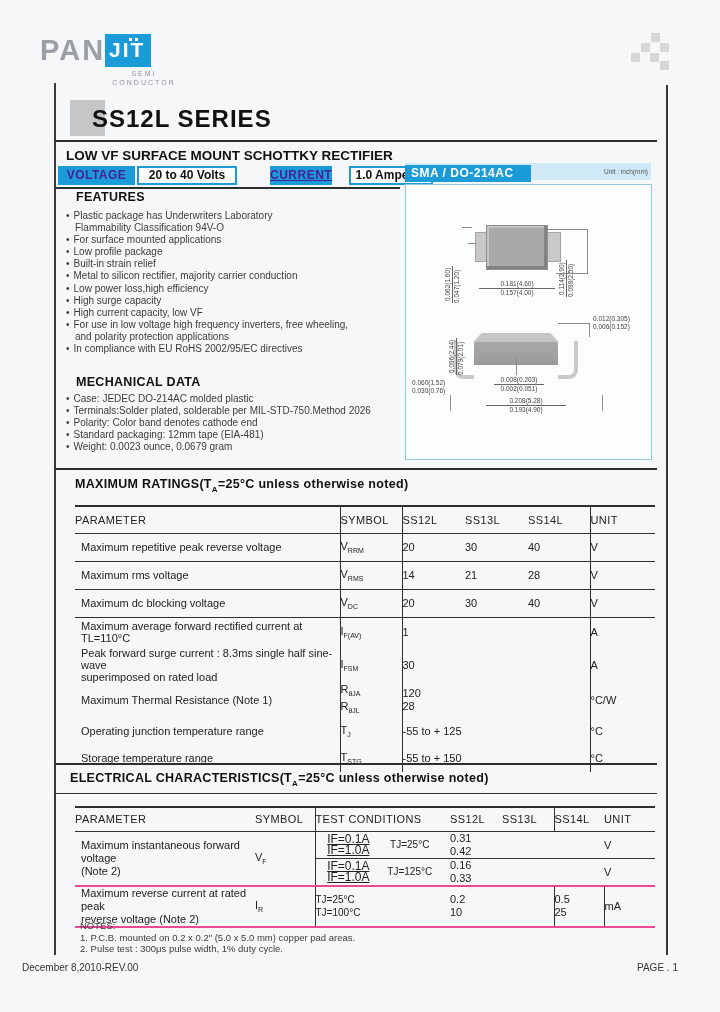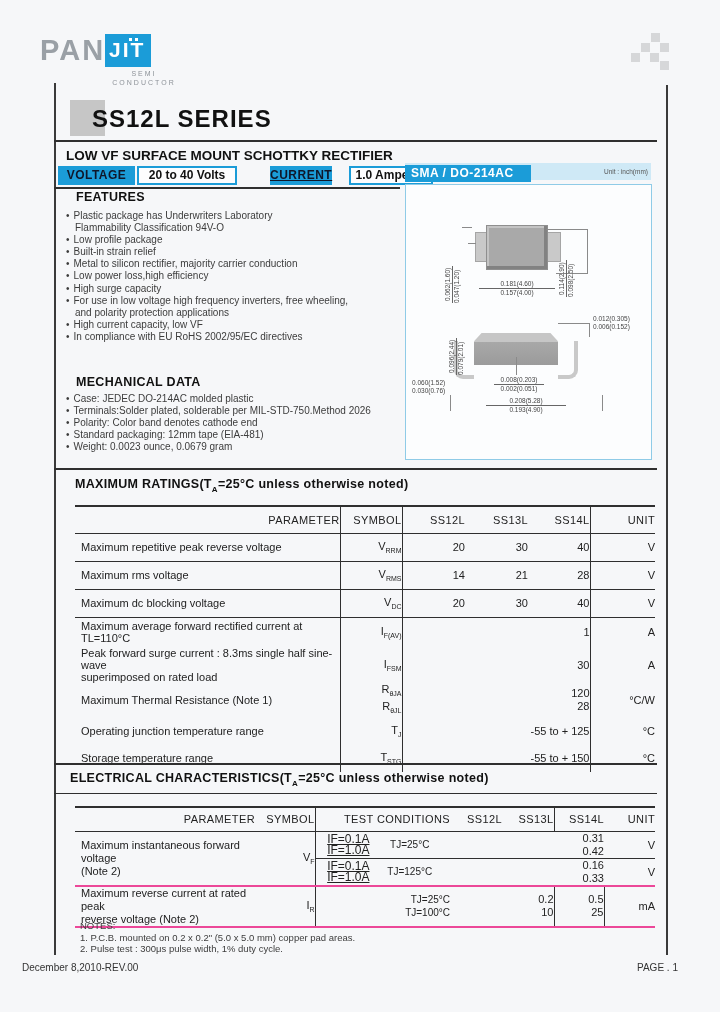--- a/index.html
+++ b/index.html
@@ -29,21 +29,21 @@
 
   
   .px { width:9px; height:9px; background:#d6d7d9; position:absolute; }
 
   
   #title-box { left:70px; top:100px; width:35px; height:36px; background:#c6c6c6; }
   #series-title { left:92px; top:105px; font-size:24px; font-weight:bold; letter-spacing:1px; color:#111; }
   #subtitle { left:66px; top:148px; font-size:13.5px; font-weight:bold; color:#111; }
 
   
-  .badge-blue { height:19px; background:#1b9cd8; color:#0f172a; font-size:12px; font-weight:bold;
+  .badge-blue { height:19px; background:#1b9cd8; color:#4c1d95; font-size:12px; font-weight:bold;
                 text-align:center; line-height:19px; letter-spacing:0.5px; }
   .badge-val  { height:19px; background:#fdfdfe; border:2px solid #1b9cd8; color:#111;
                 font-size:12px; font-weight:bold; text-align:center; line-height:15px; }
 
   
   #sma-bar { left:405px; top:163px; width:246px; height:17px; background:#cfe9f6; }
   #sma-blue { display:inline-block; width:126px; height:17px; background:#1b9cd8; color:#fff;
               font-size:12px; font-weight:bold; letter-spacing:0.5px; line-height:17px; padding-left:6px; }
   #unit-note { float:right; font-size:6.5px; color:#555; line-height:17px; padding-right:3px; }
   #pkg-box { left:405px; top:184px; width:247px; height:276px; background:#fcfdfe;
@@ -78,21 +78,21 @@
                 padding-left:9px; text-indent:-9px; white-space:pre-line; }
   ul.blist li::before { content:"\2022"; margin-right:4px; }
 
   
   .hr { background:#2f2f2f; }
 
   
   table { border-collapse:collapse; table-layout:fixed; }
   td { font-size:11px; color:#222; vertical-align:middle; }
   td.p { text-align:left; padding-left:6px; }
-  td.c { text-align:right; }
+  td.c { text-align:left; }
   td.pre { white-space:pre-line; }
   .t2 { border-top:2px solid #2f2f2f; }
   .b1 { border-bottom:1px solid #2f2f2f; }
   .b2 { border-bottom:2px solid #ec4899; }
   .bl { border-left:1px solid #2f2f2f; }
   td sub { font-size:7px; }
   .stack div { line-height:13px; }
   .head td { letter-spacing:0.4px; }
 
   .cw { display:flex; align-items:center; }
@@ -196,28 +196,29 @@
   <div class="dimtext frac" style="left:80px;top:212px;width:80px;">
     <div class="t">0.208(5.28)</div>
     <div>0.193(4.90)</div>
   </div>
 </div>
 
 <div class="abs sec-h" style="left:76px;top:190px;">FEATURES</div>
 <ul class="blist abs" style="left:66px;top:210px;width:336px;">
   <li>Plastic package has Underwriters Laboratory
 Flammability Classification 94V-O</li>
+  <li>For surface mounted applications</li>
   <li>Low profile package</li>
   <li>Built-in strain relief</li>
   <li>Metal to silicon rectifier,  majority carrier conduction</li>
   <li>Low power loss,high efficiency</li>
   <li>High surge capacity</li>
+  <li>High current capacity, low VF</li>
   <li>For use in low voltage high frequency inverters, free wheeling,
 and polarity protection applications</li>
-  <li>High current capacity, low VF</li>
   <li>In compliance with EU RoHS 2002/95/EC directives</li>
 </ul>
 
 <div class="abs sec-h" style="left:76px;top:375px;">MECHANICAL DATA</div>
 <ul class="blist abs" style="left:66px;top:393px;width:356px;">
   <li>Case: JEDEC DO-214AC molded plastic</li>
   <li>Terminals:Solder plated, solderable per MIL-STD-750.Method 2026</li>
   <li>Polarity: Color band denotes cathode end</li>
   <li>Standard packaging: 12mm tape (EIA-481)</li>
   <li>Weight: 0.0023 ounce, 0.0679 gram</li>

